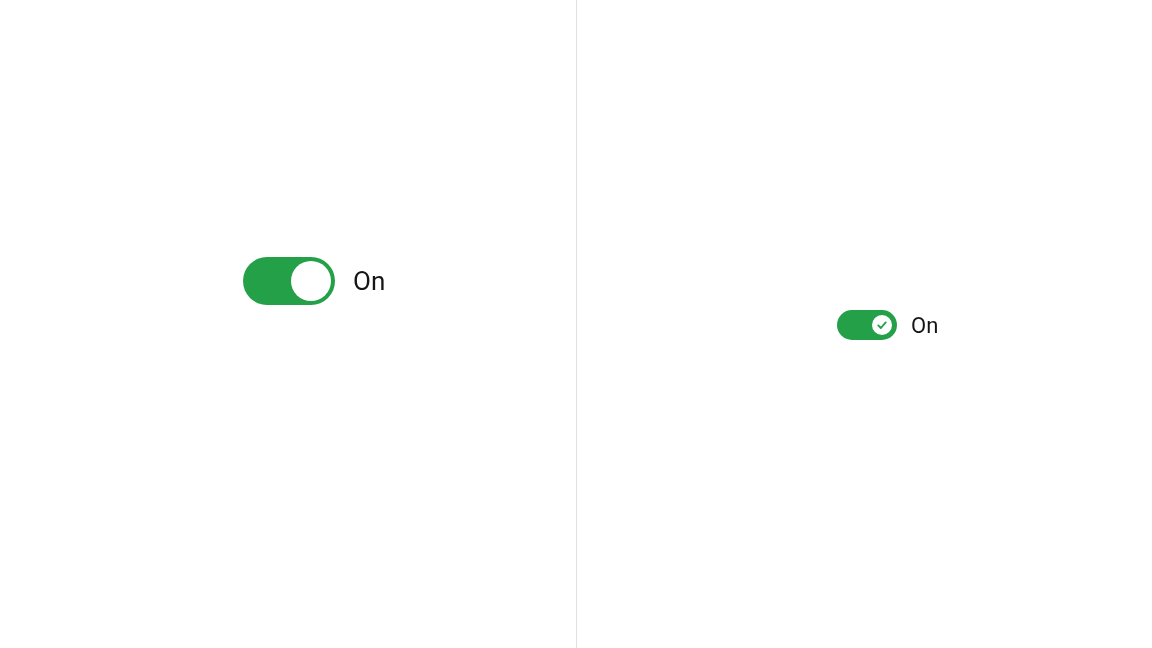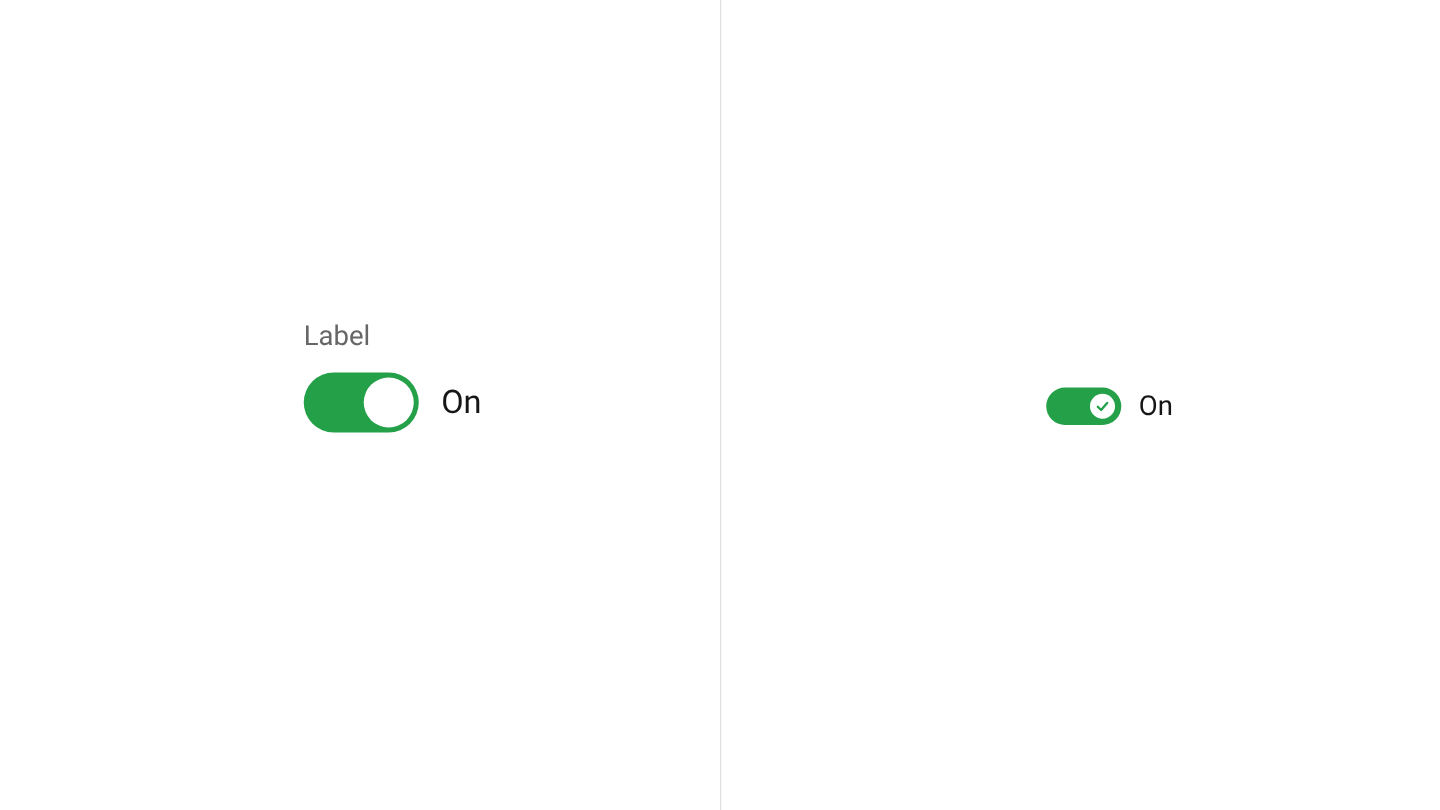--- a/index.html
+++ b/index.html
@@ -107,21 +107,20 @@
       font-size: 22px;
       color: #161616;
       font-weight: 400;
     }
   </style>
 </head>
 <body>
 
 <div class="panel panel-left">
   <div class="toggle-group-left">
-    <div class="toggle-label">Label</div>
     <div class="toggle-row">
       <div class="toggle-large">
         <div class="knob"></div>
       </div>
       <div class="status-text-large">On</div>
     </div>
   </div>
 </div>
 
 <div class="divider"></div>

